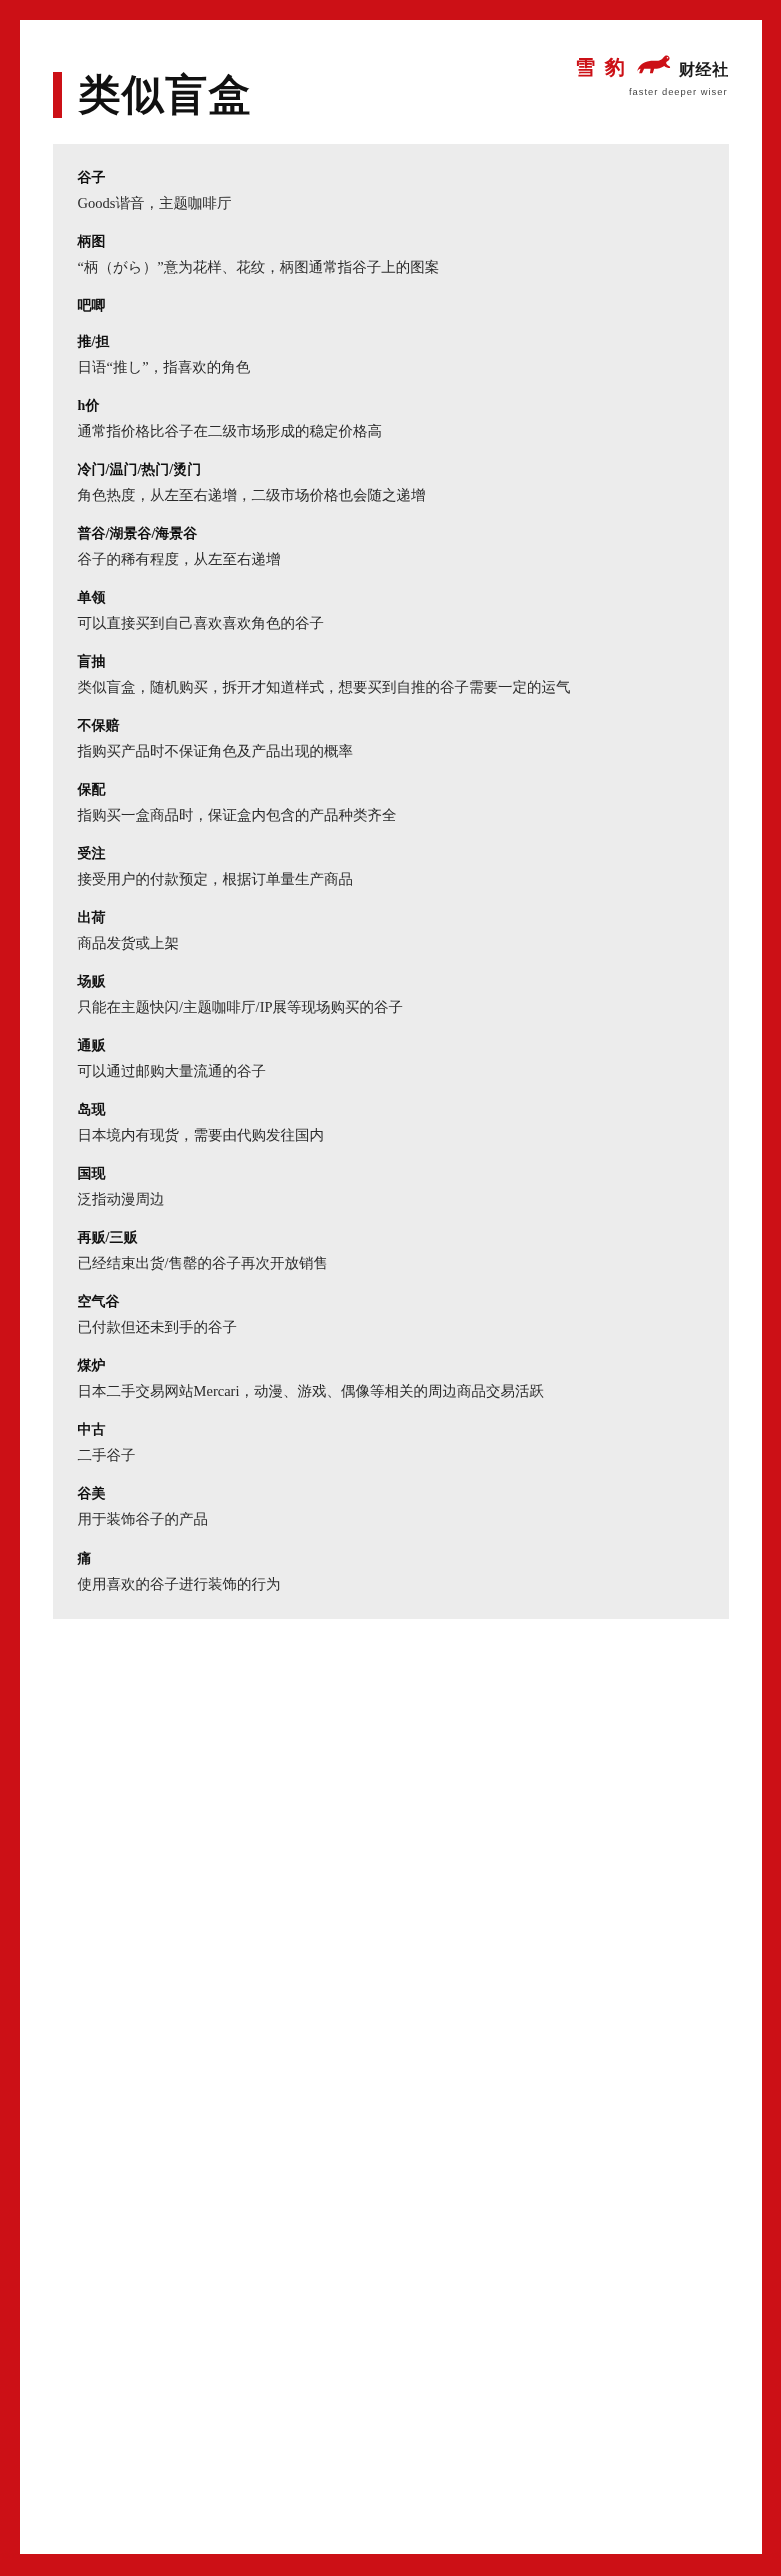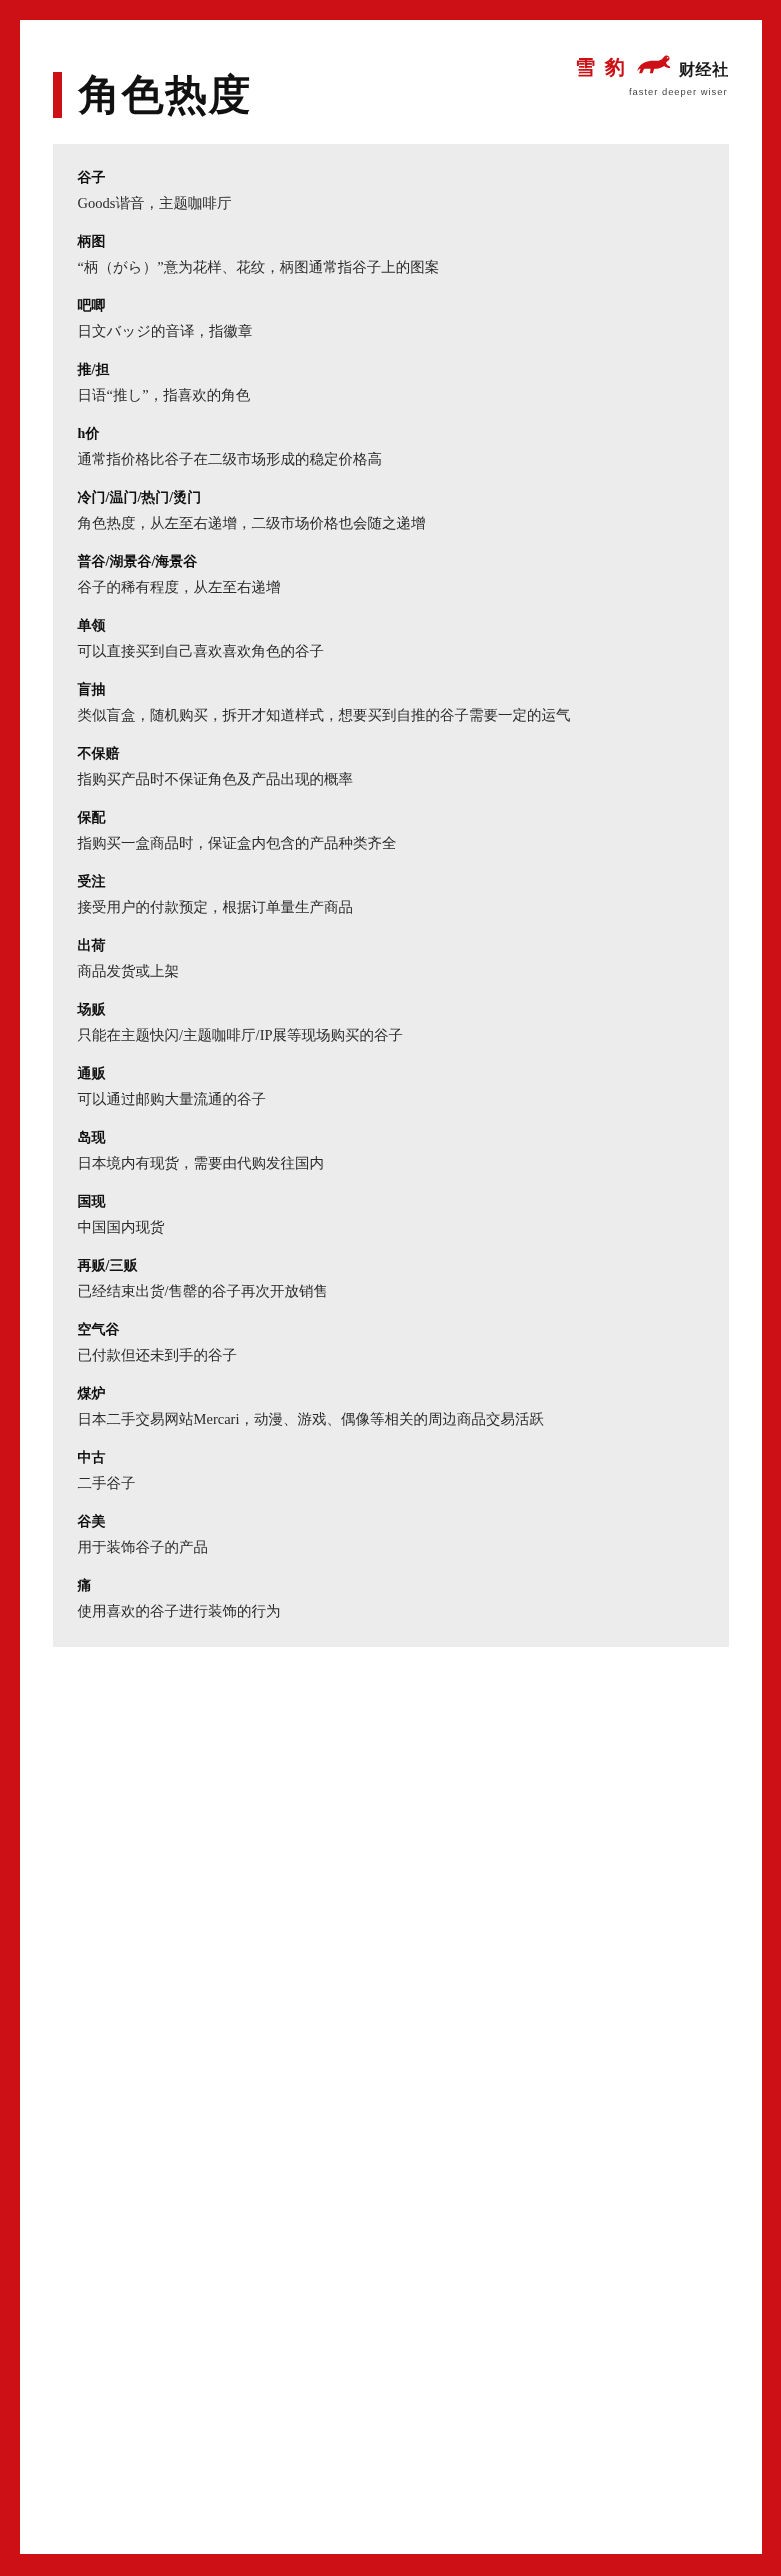--- a/index.html
+++ b/index.html
@@ -117,21 +117,21 @@
 </style>
 </head>
 <body>
 
 <div class="page">
   <div class="sheet">
 
     <div class="header">
       <div class="title-wrap">
         <div class="title-bar"></div>
-        <div class="page-title">角色热度</div>
+        <div class="page-title">类似盲盒</div>
       </div>
 
       <div class="brand">
         <div class="brand-row">
           <span class="brand-cn">雪 豹</span>
           <span class="brand-leopard">
             <svg width="39" height="23" viewBox="0 0 54 32" aria-hidden="true">
               <path d="M4 26 C6 18, 12 12, 22 11 C28 10.5, 33 12, 38 9 C40 7.5, 41 5, 43 4 C45 3, 48 4, 49 6 C50 8, 49 10, 47 11 C45 12, 44 13, 45 15 C46 17, 48 18, 50 19 L50 21 C47 21, 44 20, 42 18 C38 21, 33 22, 28 22 L26 28 L22 28 L23 22 L14 22 L11 28 L7 28 L9 22 C7 22, 5 24, 4 26 Z" fill="#cc1016"></path>
               <circle cx="46.5" cy="6.5" r="1.1" fill="#ffffff"></circle>
             </svg>
@@ -147,21 +147,20 @@
     <div class="term">
           <div class="term-name">谷子</div>
           <div class="term-desc">Goods谐音，主题咖啡厅</div>
         </div>
         <div class="term">
           <div class="term-name">柄图</div>
           <div class="term-desc">“柄（がら）”意为花样、花纹，柄图通常指谷子上的图案</div>
         </div>
         <div class="term">
           <div class="term-name">吧唧</div>
-          <div class="term-desc">日文バッジ的音译，指徽章</div>
         </div>
         <div class="term">
           <div class="term-name">推/担</div>
           <div class="term-desc">日语“推し”，指喜欢的角色</div>
         </div>
         <div class="term">
           <div class="term-name">h价</div>
           <div class="term-desc">通常指价格比谷子在二级市场形成的稳定价格高</div>
         </div>
         <div class="term">
@@ -203,21 +202,21 @@
         <div class="term">
           <div class="term-name">通贩</div>
           <div class="term-desc">可以通过邮购大量流通的谷子</div>
         </div>
         <div class="term">
           <div class="term-name">岛现</div>
           <div class="term-desc">日本境内有现货，需要由代购发往国内</div>
         </div>
         <div class="term">
           <div class="term-name">国现</div>
-          <div class="term-desc">中国国内现货</div>
+          <div class="term-desc">泛指动漫周边</div>
         </div>
         <div class="term">
           <div class="term-name">再贩/三贩</div>
           <div class="term-desc">已经结束出货/售罄的谷子再次开放销售</div>
         </div>
         <div class="term">
           <div class="term-name">空气谷</div>
           <div class="term-desc">已付款但还未到手的谷子</div>
         </div>
         <div class="term">

